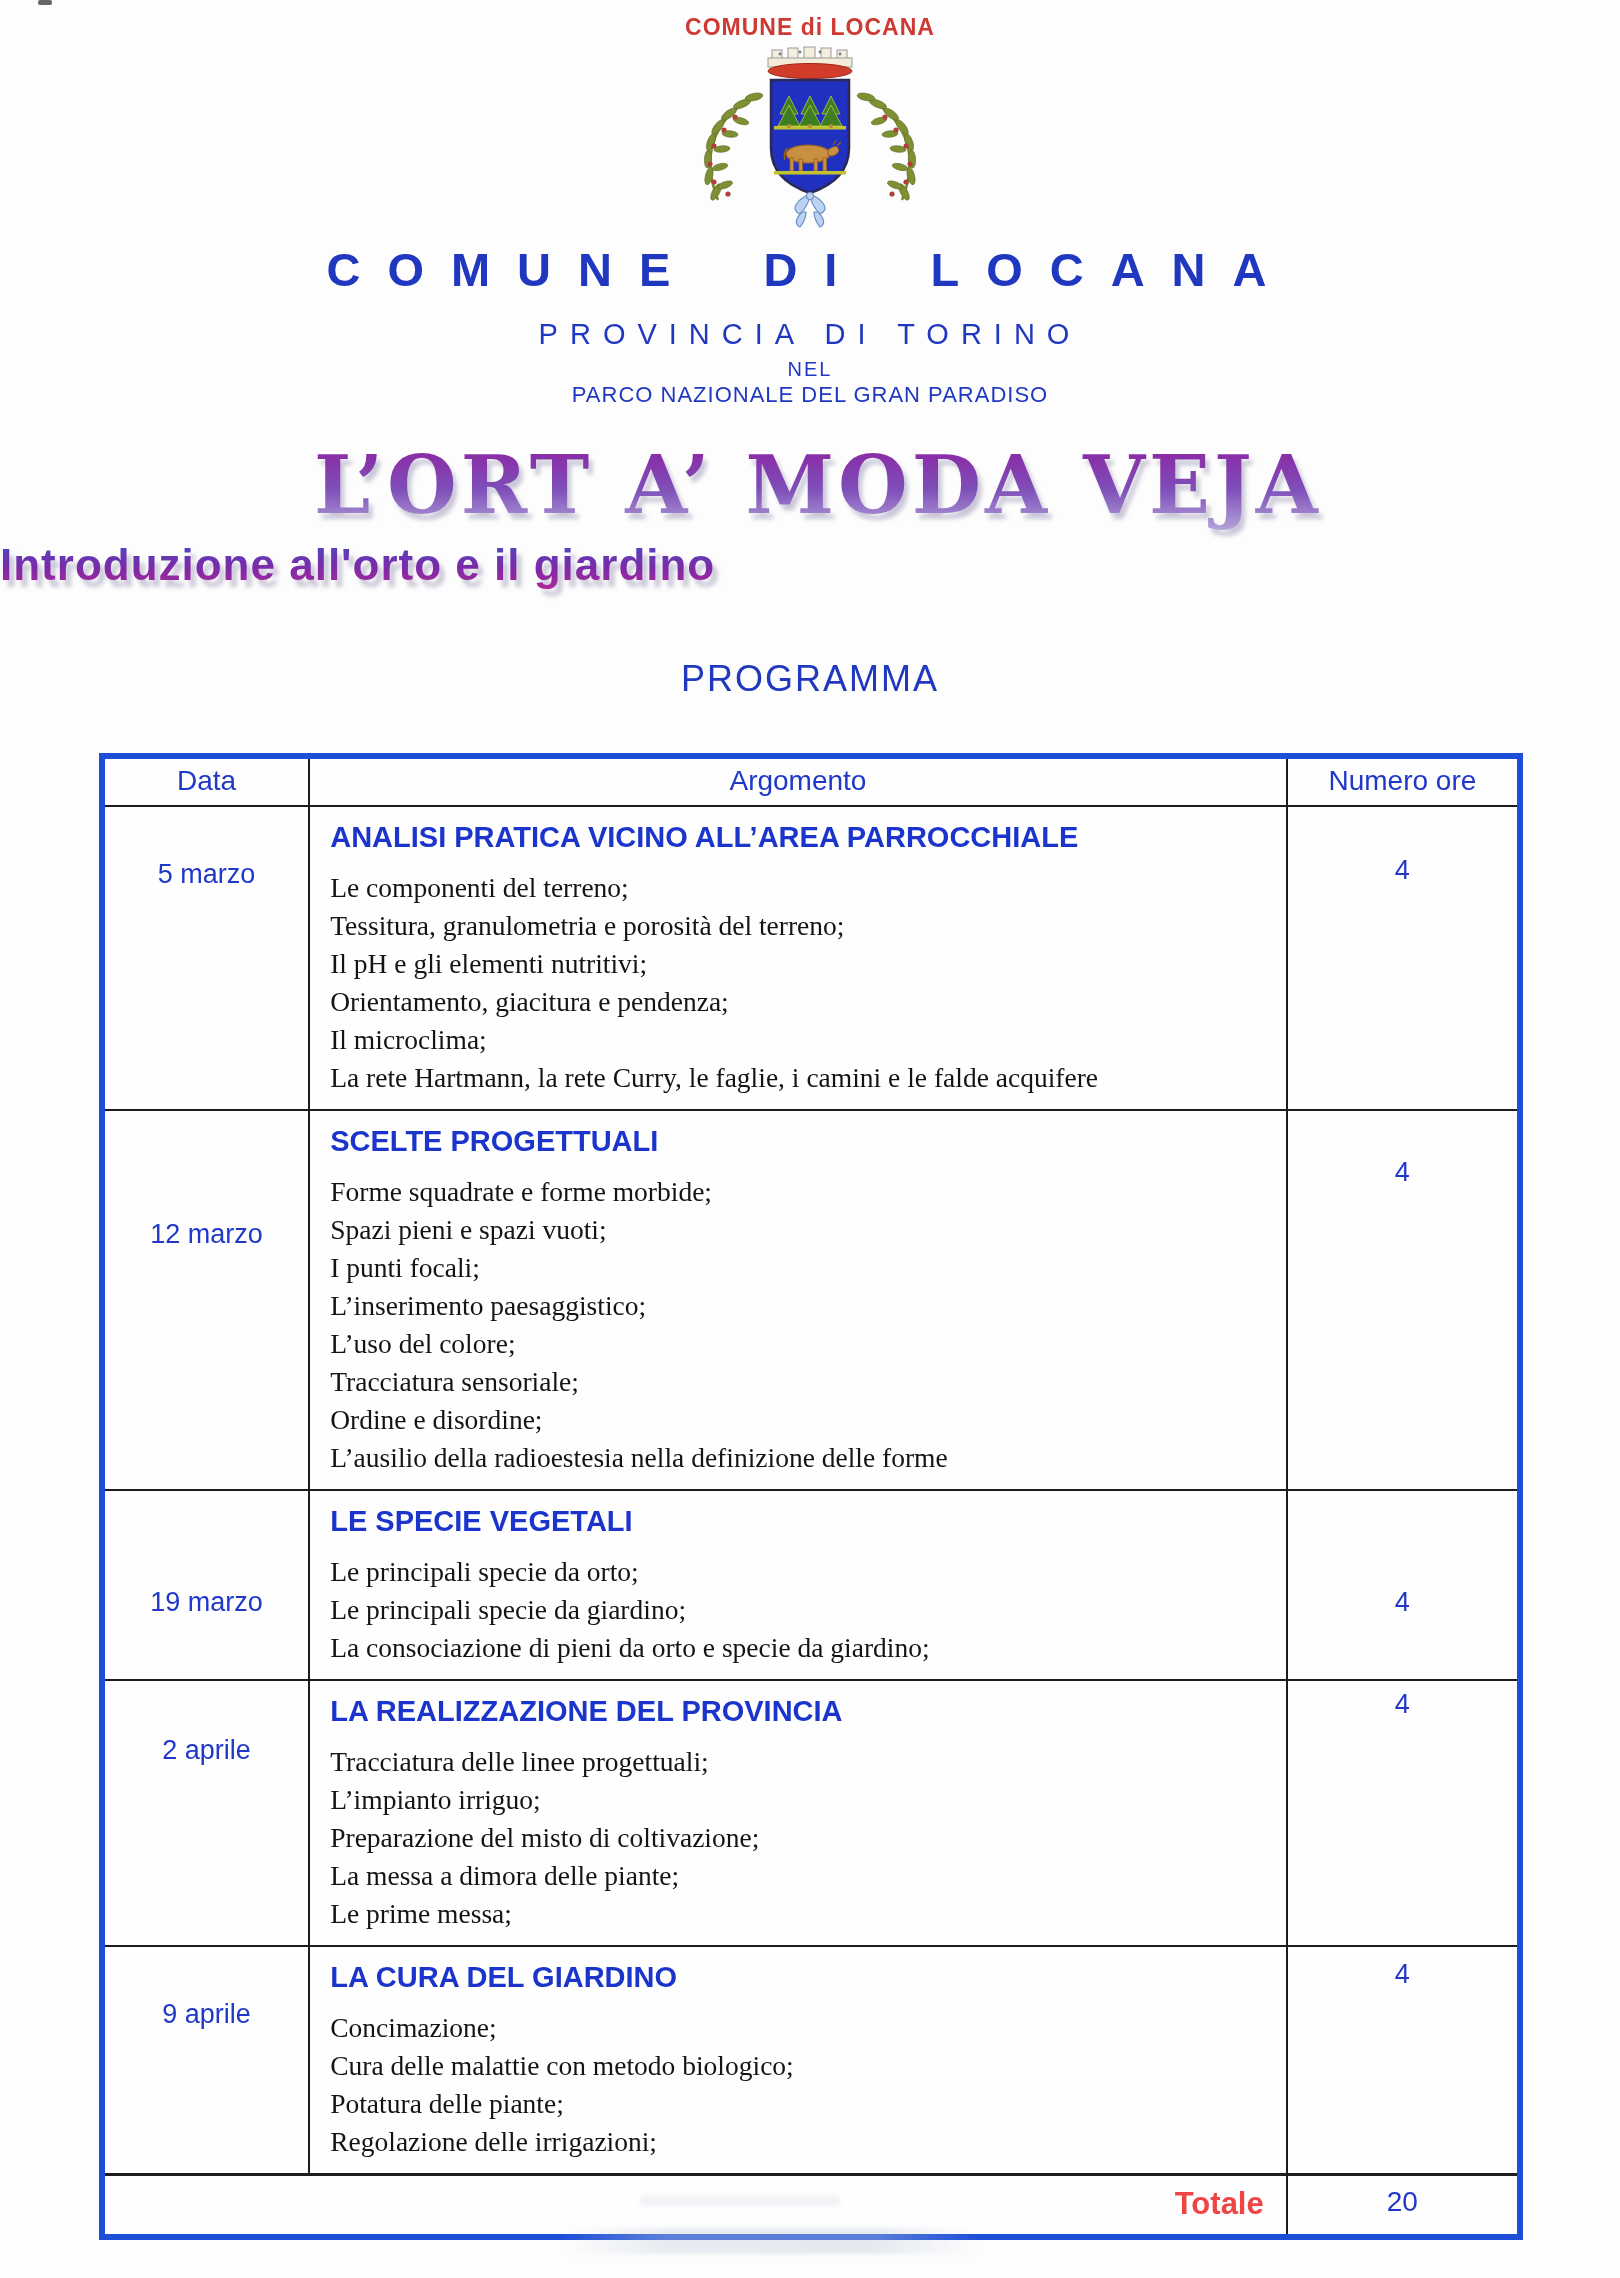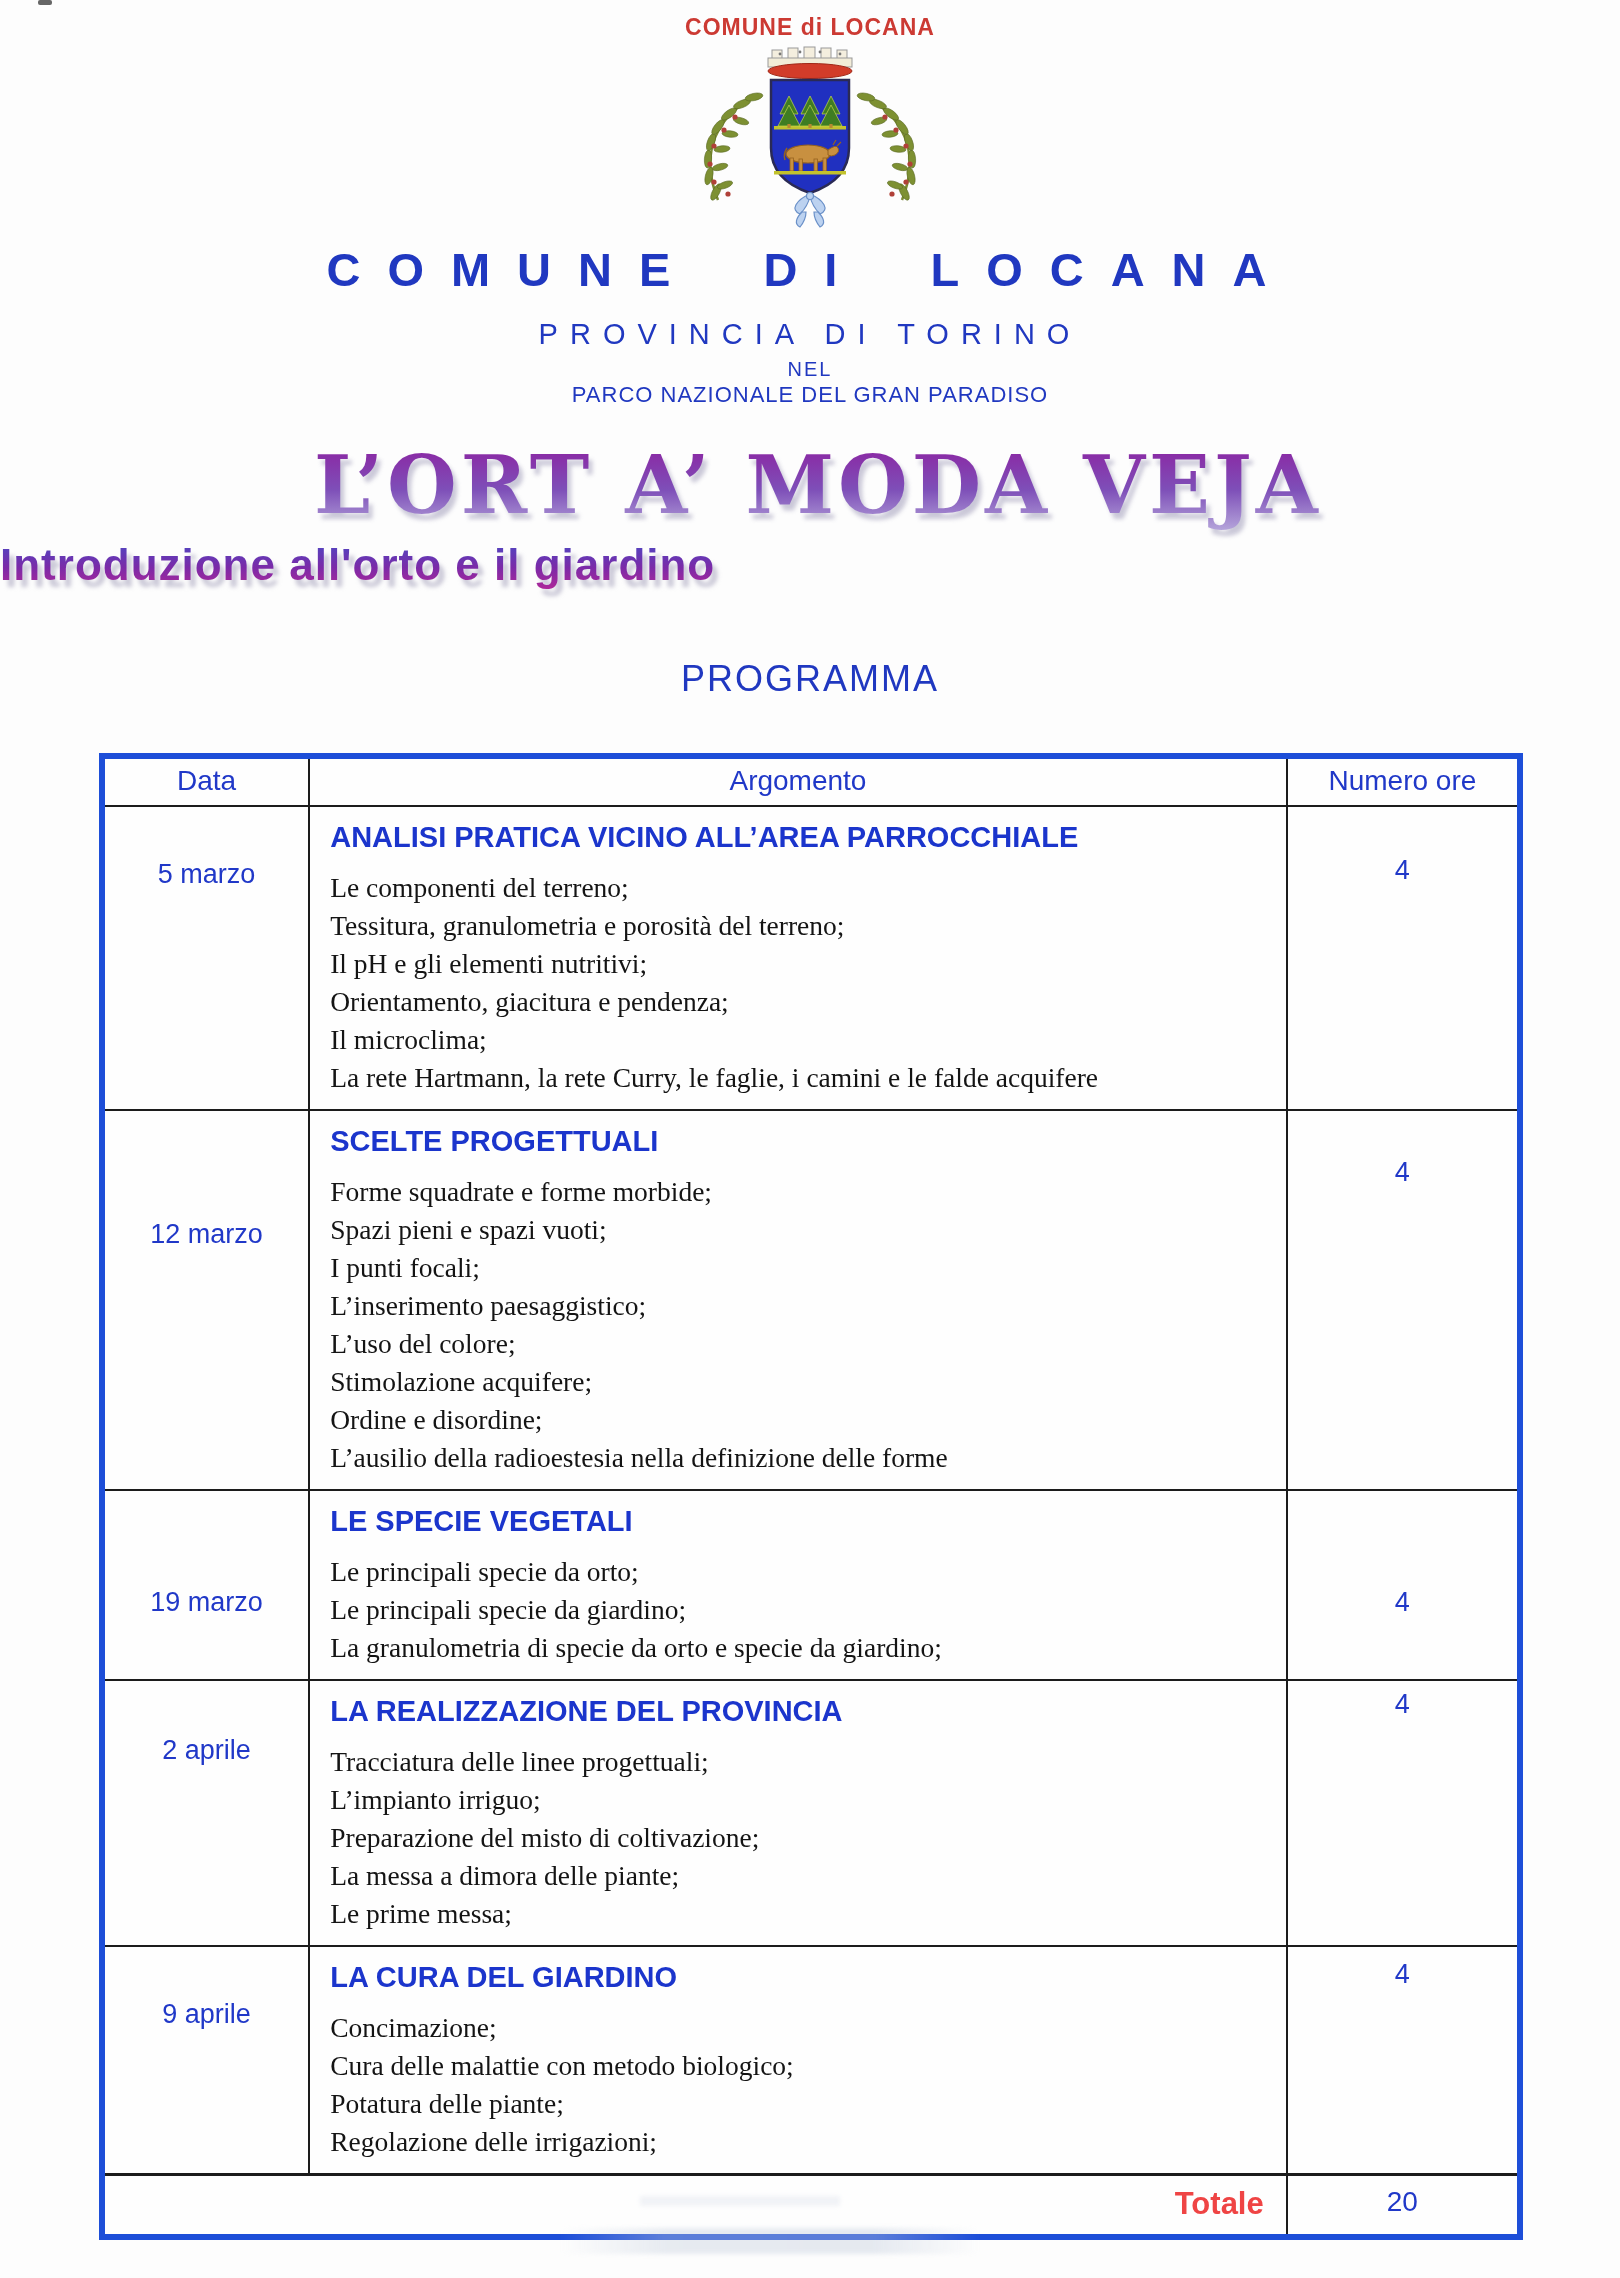--- a/index.html
+++ b/index.html
@@ -308,40 +308,40 @@
       <span>12 marzo</span>
     </td>
     <td class="cell-arg">
       <div class="arg-title">SCELTE PROGETTUALI</div>
       <div>
               <div class="arg-item">Forme squadrate e forme morbide;</div>
               <div class="arg-item">Spazi pieni e spazi vuoti;</div>
               <div class="arg-item">I punti focali;</div>
               <div class="arg-item">L’inserimento paesaggistico;</div>
               <div class="arg-item">L’uso del colore;</div>
-              <div class="arg-item">Stimolazione acquifere;</div>
+              <div class="arg-item">Tracciatura sensoriale;</div>
               <div class="arg-item">Ordine e disordine;</div>
               <div class="arg-item">L’ausilio della radioestesia nella definizione delle forme</div>
             </div>
     </td>
     <td class="cell-ore">
       <span>4</span>
     </td>
   </tr>
 
   <tr class="r2">
     <td class="cell-date">
       <span>19 marzo</span>
     </td>
     <td class="cell-arg">
       <div class="arg-title">LE SPECIE VEGETALI</div>
       <div>
               <div class="arg-item">Le principali specie da orto;</div>
               <div class="arg-item">Le principali specie da giardino;</div>
-              <div class="arg-item">La granulometria di specie da orto e specie da giardino;</div>
+              <div class="arg-item">La consociazione di pieni da orto e specie da giardino;</div>
             </div>
     </td>
     <td class="cell-ore">
       <span>4</span>
     </td>
   </tr>
 
   <tr class="r3">
     <td class="cell-date">
       <span>2 aprile</span>

